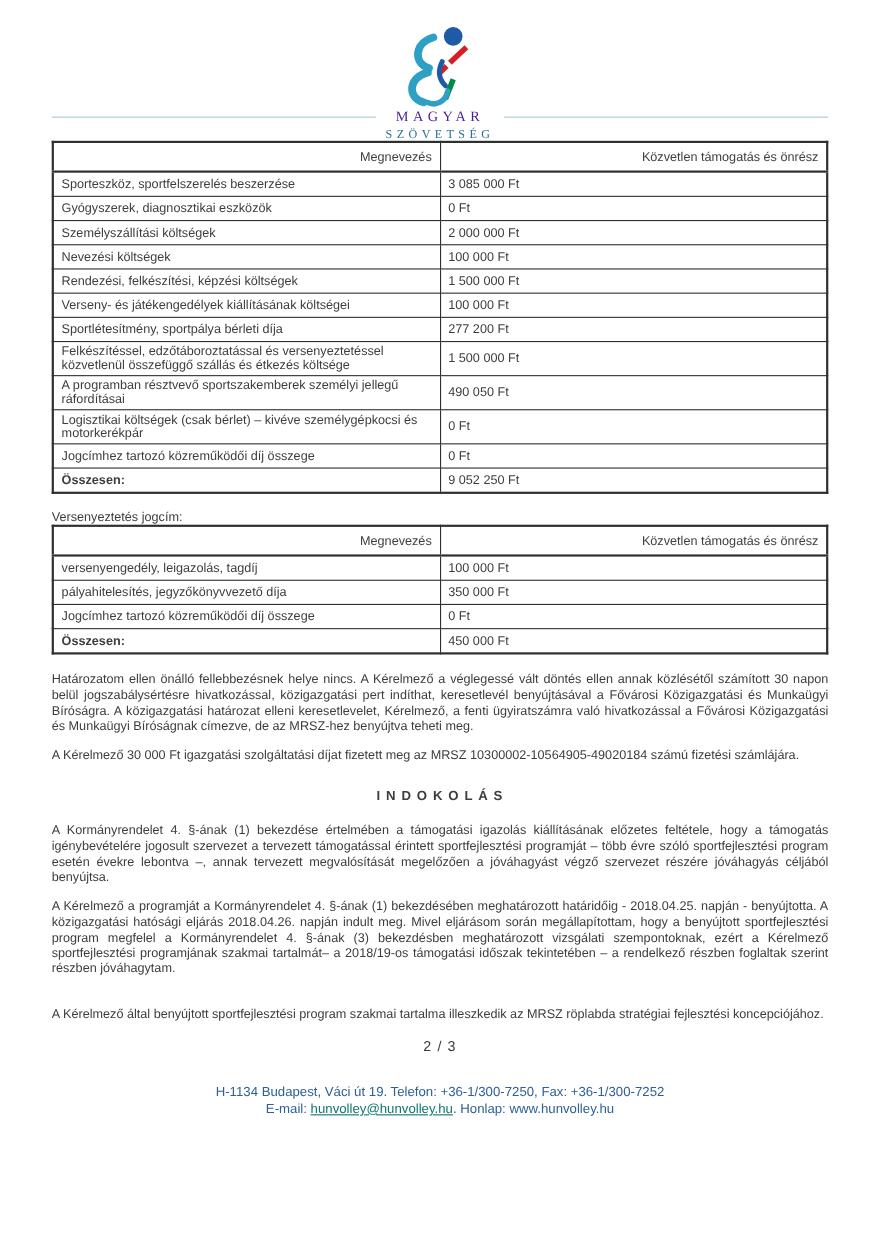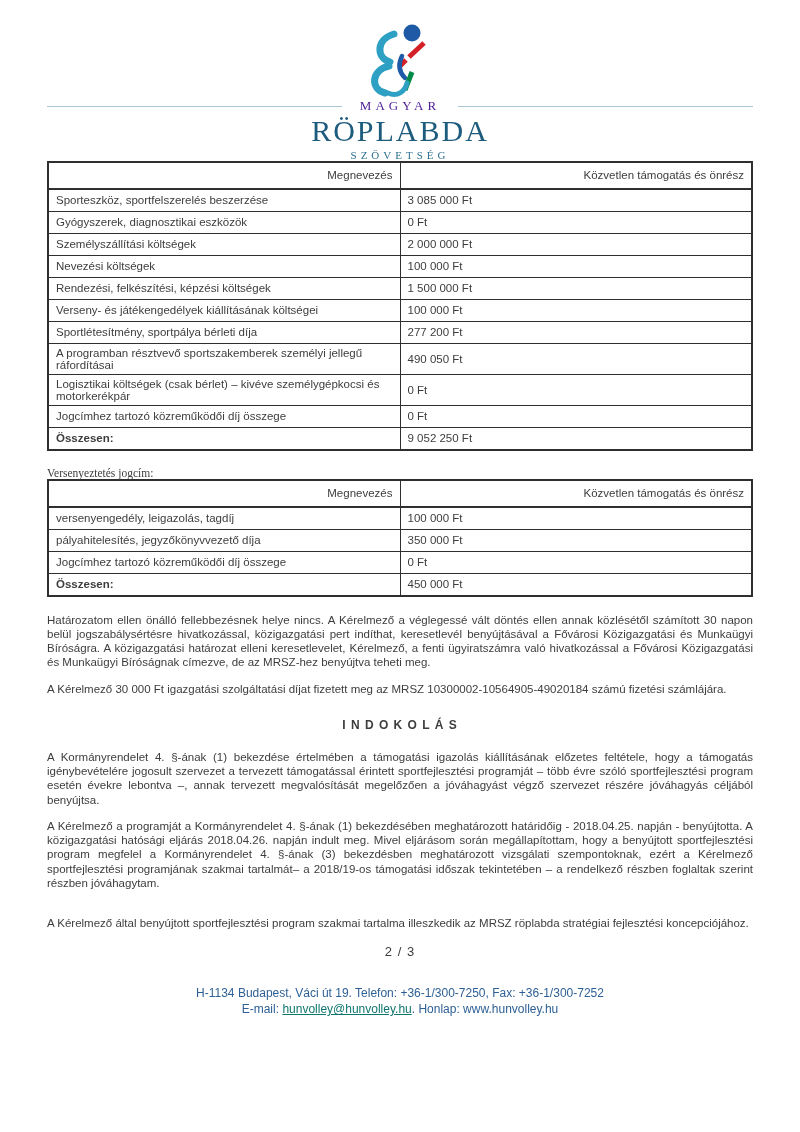--- a/index.html
+++ b/index.html
@@ -35,21 +35,21 @@
   }
   table.cost th,table.cost td{
     border:1px solid #2f2f2f;font-size:11.5px;color:#3d3d3d;
     padding:3px 7px;vertical-align:middle;
   }
   table.cost th{font-weight:normal;text-align:right;height:19px;border-bottom:2px solid #2f2f2f;}
   table.cost td{height:15px;}
   table.cost col.c1,table.cost col.c2{width:50%;}
   .bold{font-weight:bold;}
   .t1{margin-top:18px;}
-  .section-label{font-size:11.5px;margin-top:16px;font-family:Liberation Serif, serif;}
+  .section-label{font-size:11.5px;margin-top:16px;}
   .t2{margin-top:9px;}
 
   
   .para{
     font-size:11.5px;line-height:1.24;text-align:justify;
     margin:0 0 12px 0;
   }
   .paras{margin-top:16px;}
   .indokolas{
     text-align:center;font-weight:bold;font-size:12px;letter-spacing:1px;
@@ -85,21 +85,20 @@
 
       <path d="M42 12 C25 17 23 35 38 40" stroke-width="7" fill="none" stroke-linecap="round" stroke="#2da0c3"></path>
       <path d="M37 44 C19 48 18 67 33 71" stroke-width="7" fill="none" stroke-linecap="round" stroke="#2da0c3"></path>
       <path d="M36 71 C45 75 53 70 55 61" stroke-width="5" fill="none" stroke-linecap="round" stroke="#2da0c3"></path>
     </svg>
     <div class="magyar-row">
       <span class="rule"></span>
       <span class="magyar">MAGYAR</span>
       <span class="rule"></span>
     </div>
-    <div class="roplabda">RÖPLABDA</div>
     <div class="szovetseg">SZÖVETSÉG</div>
   </div>
 
   <table class="cost t1">
     <colgroup>
         <col class="c1">
         <col class="c2">
       </colgroup>
     <thead>
       <tr>
@@ -137,20 +136,24 @@
         <tr>
           <td class="maybe-bold">Verseny- és játékengedélyek kiállításának költségei</td>
           <td>100 000 Ft</td>
         </tr>
 
         <tr>
           <td class="maybe-bold">Sportlétesítmény, sportpálya bérleti díja</td>
           <td>277 200 Ft</td>
         </tr>
 
+        <tr>
+          <td class="maybe-bold">Felkészítéssel, edzőtáboroztatással és versenyeztetéssel közvetlenül összefüggő szállás és étkezés költsége</td>
+          <td>1 500 000 Ft</td>
+        </tr>
 
         <tr>
           <td class="maybe-bold">A programban résztvevő sportszakemberek személyi jellegű ráfordításai</td>
           <td>490 050 Ft</td>
         </tr>
 
         <tr>
           <td class="maybe-bold">Logisztikai költségek (csak bérlet) – kivéve személygépkocsi és motorkerékpár</td>
           <td>0 Ft</td>
         </tr>

